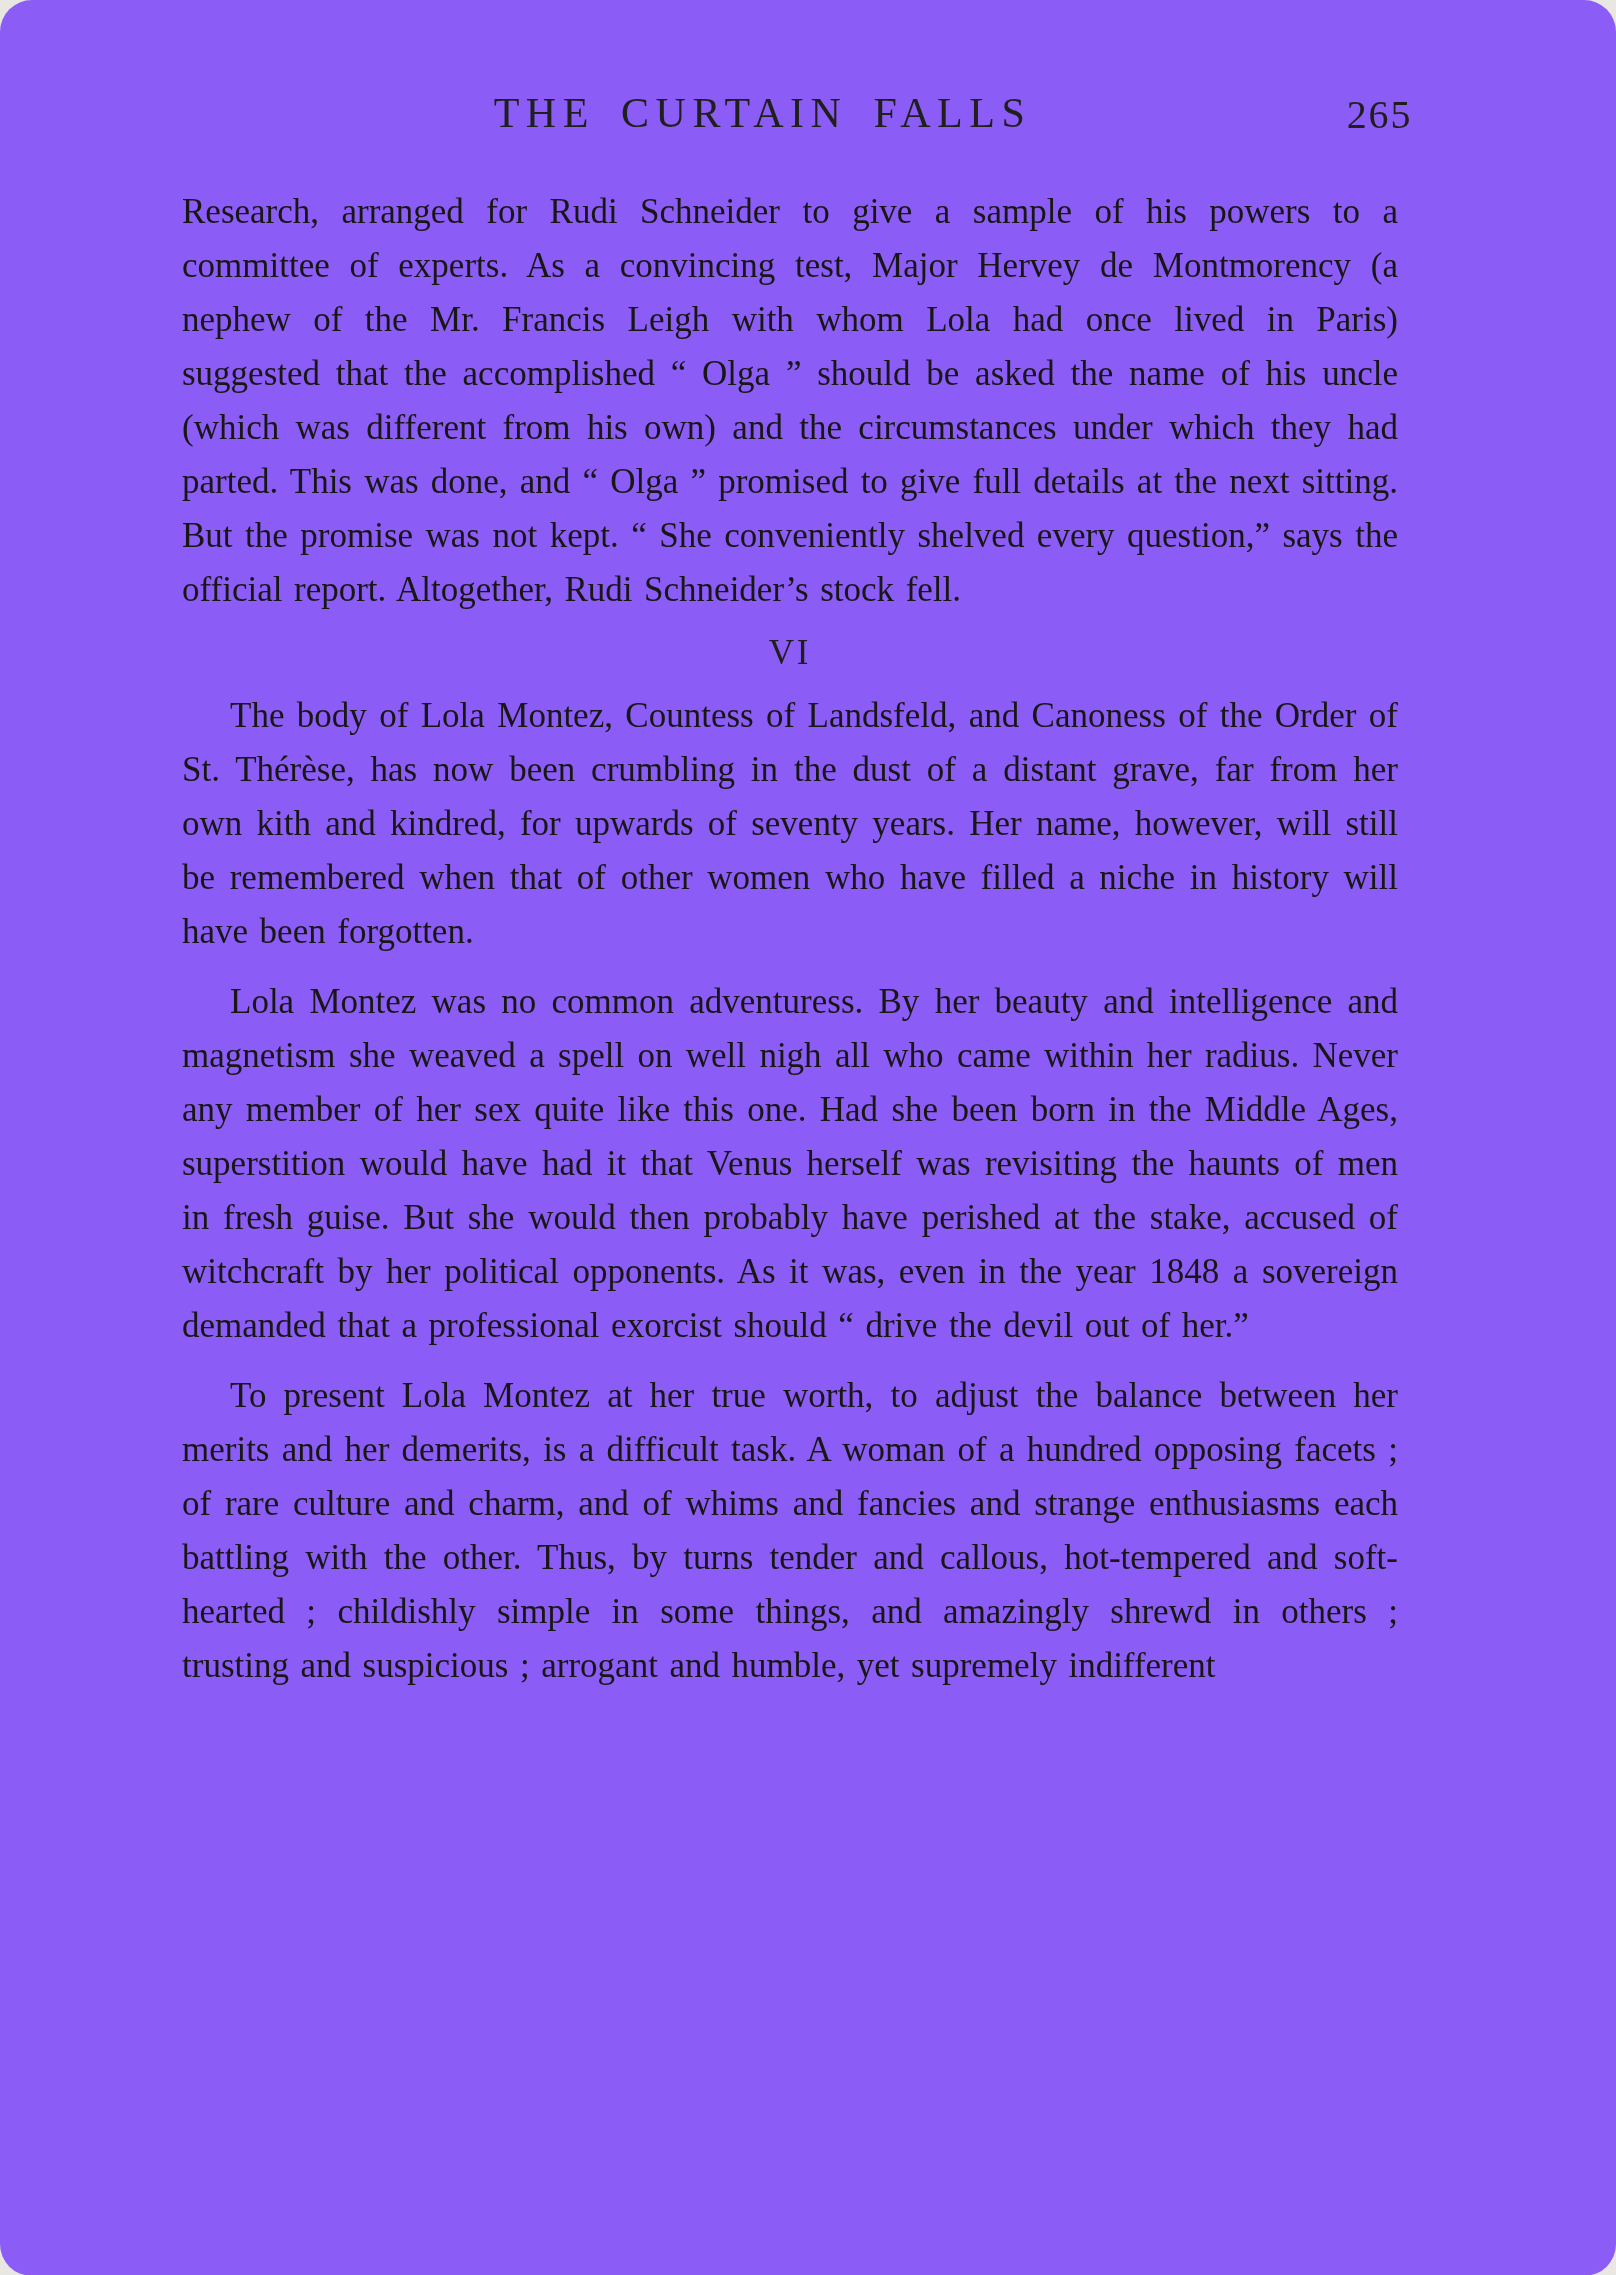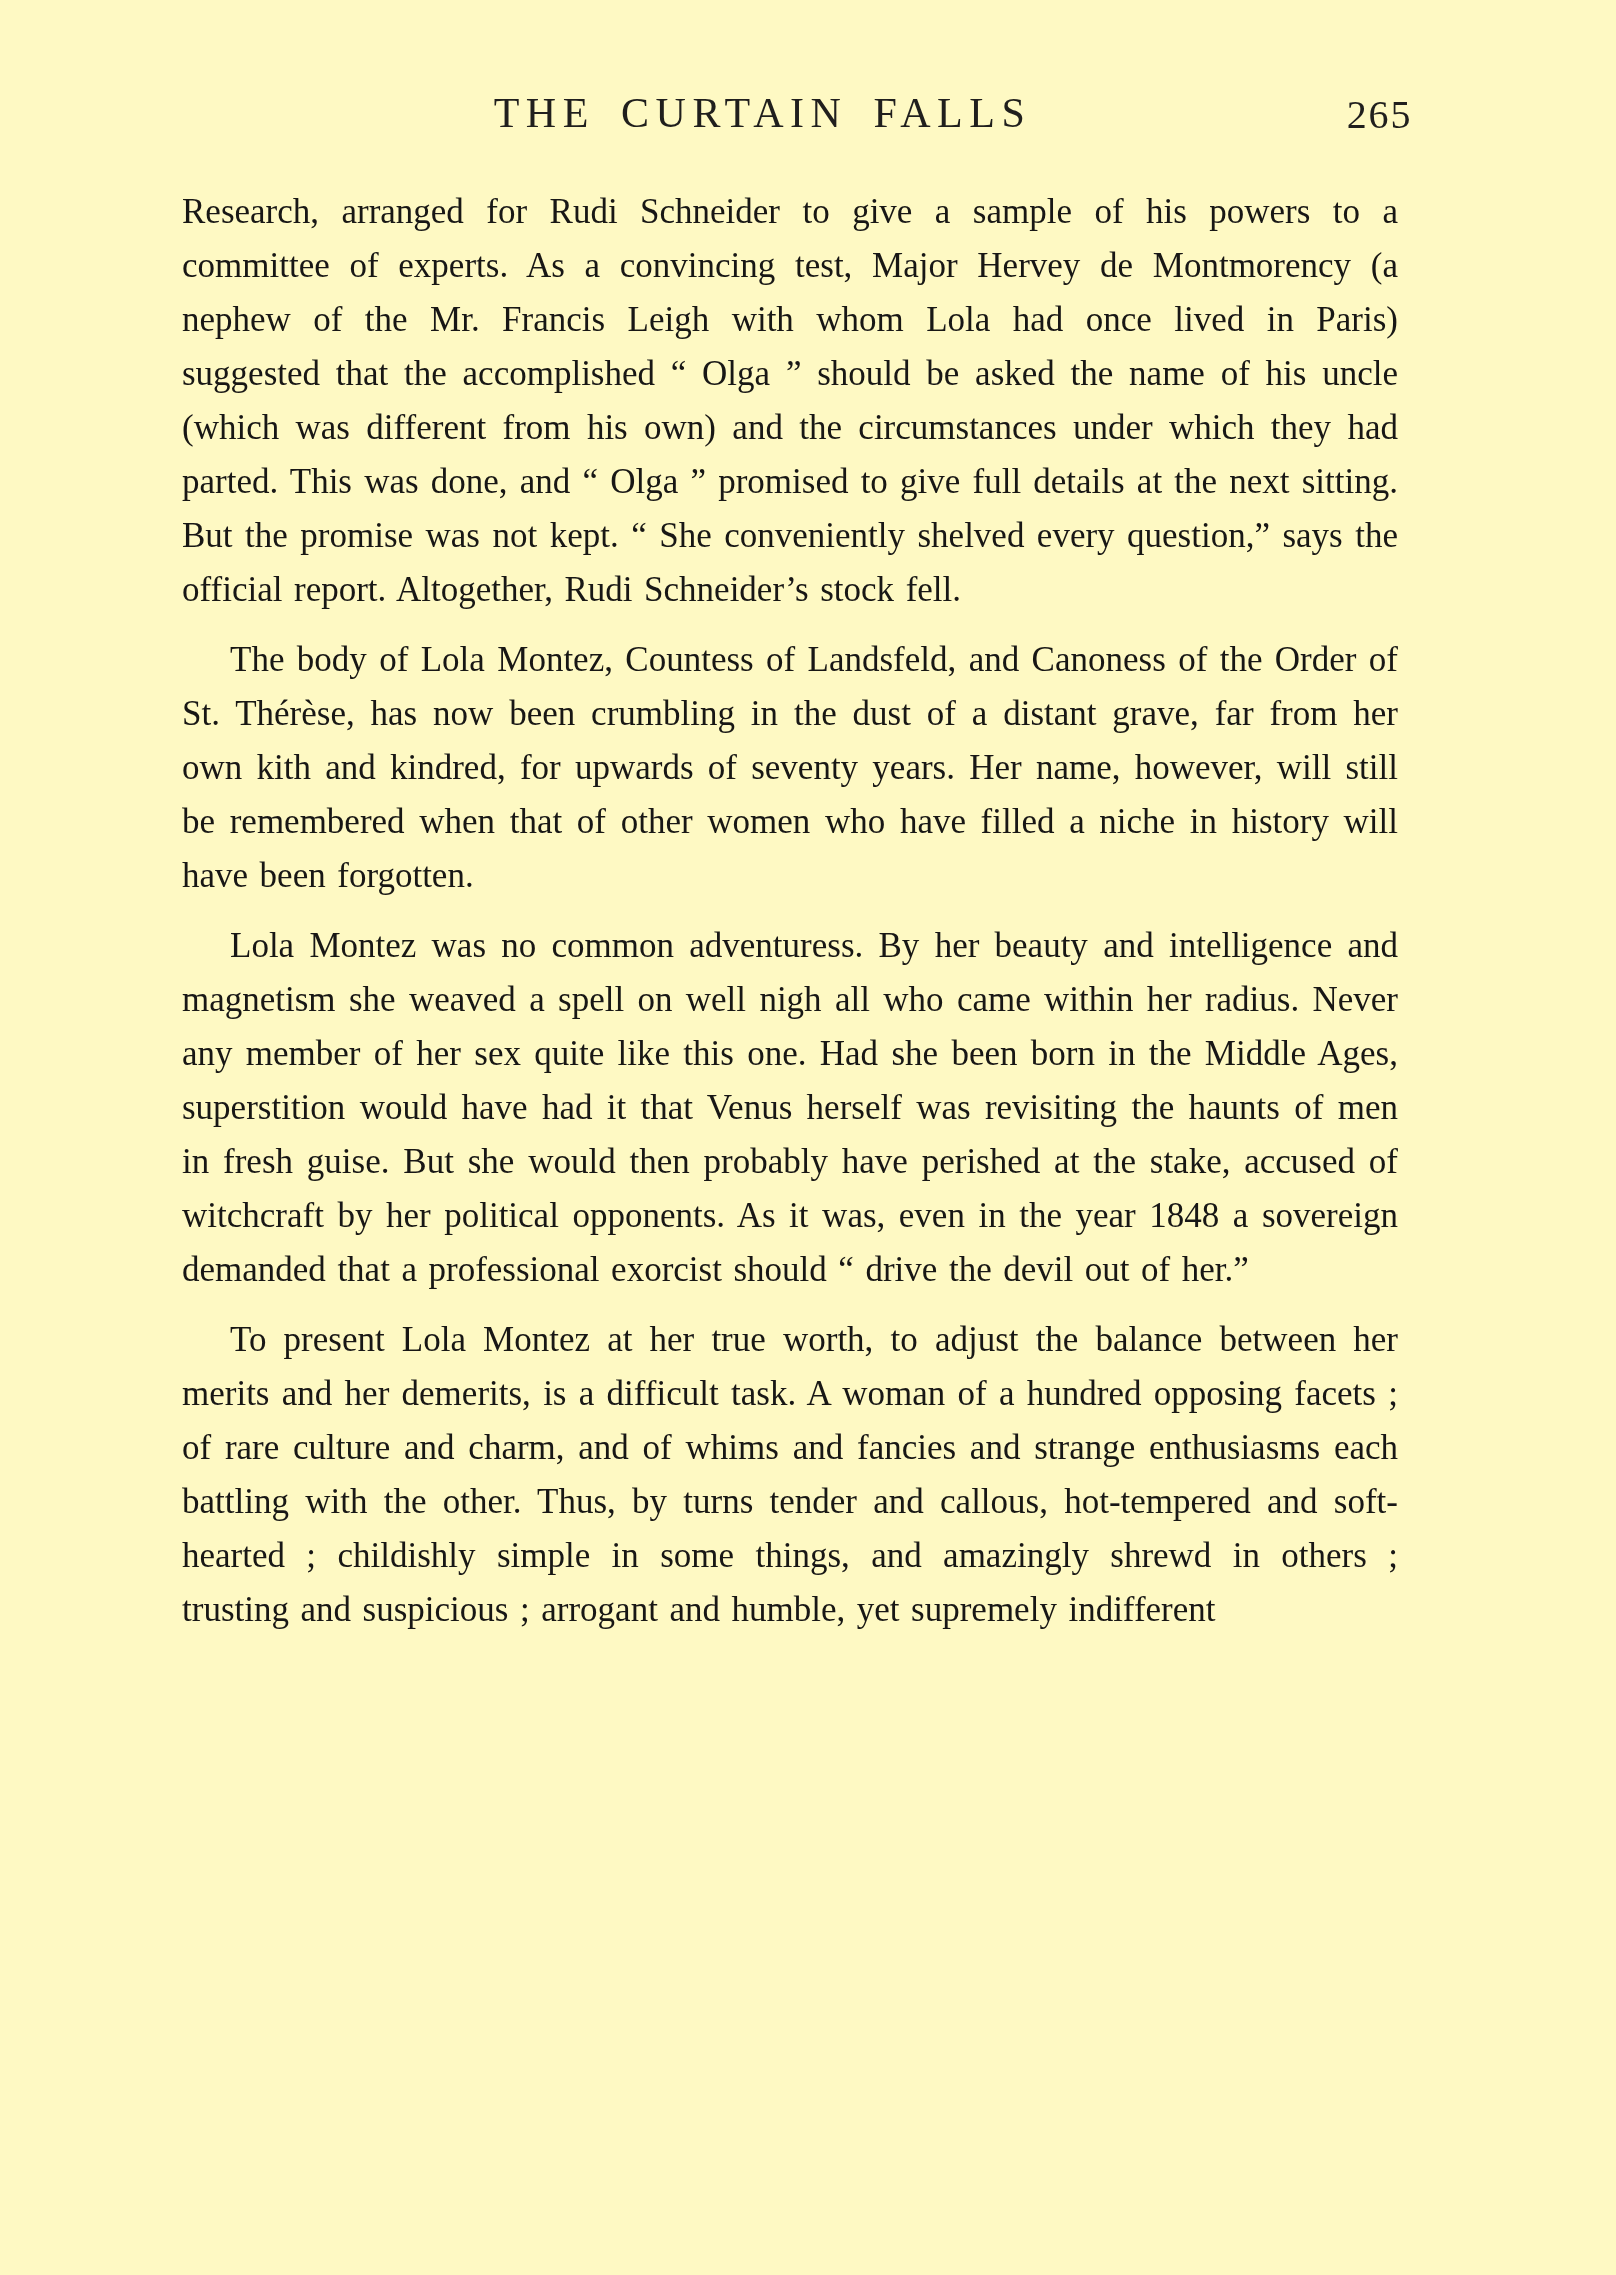--- a/index.html
+++ b/index.html
@@ -5,24 +5,25 @@
   html, body {
     margin: 0;
     padding: 0;
     background: #e9e7e2;
   }
   .page {
     position: relative;
     width: 1616px;
     height: 2276px;
     margin: 0 auto;
-    background: #fef9c3;
+    background: #8b5cf6;
     color: #1b1a18;
     font-family: "Liberation Serif", "DejaVu Serif", serif;
     overflow: hidden;
+    border-radius: 32px;
   }
   .text-block {
     position: absolute;
     left: 166px;
     top: 89px;
     width: 1248px;
   }
   .page-header {
     position: relative;
     height: 72px;
@@ -72,20 +73,21 @@
 <div class="page">
   <div class="text-block">
 
     <div class="page-header">
       <div class="running-title">THE CURTAIN FALLS</div>
       <div class="page-number">265</div>
     </div>
 
     <p class="body-par">Research, arranged for Rudi Schneider to give a sample of his powers to a committee of experts. As a convincing test, Major Hervey de Montmorency (a nephew of the Mr. Francis Leigh with whom Lola had once lived in Paris) suggested that the accomplished “ Olga ” should be asked the name of his uncle (which was different from his own) and the circumstances under which they had parted. This was done, and “ Olga ” promised to give full details at the next sitting. But the promise was not kept. “ She conveniently shelved every question,” says the official report. Altogether, Rudi Schneider’s stock fell.</p>
 
+    <div class="section-num">VI</div>
 
     <p class="body-par indent">The body of Lola Montez, Countess of Landsfeld, and Canoness of the Order of St. Thérèse, has now been crumbling in the dust of a distant grave, far from her own kith and kindred, for upwards of seventy years. Her name, however, will still be remembered when that of other women who have filled a niche in history will have been forgotten.</p>
 
     <p class="body-par indent">Lola Montez was no common adventuress. By her beauty and intelligence and magnetism she weaved a spell on well nigh all who came within her radius. Never any member of her sex quite like this one. Had she been born in the Middle Ages, superstition would have had it that Venus herself was revisiting the haunts of men in fresh guise. But she would then probably have perished at the stake, accused of witchcraft by her political opponents. As it was, even in the year 1848 a sovereign demanded that a professional exorcist should “ drive the devil out of her.”</p>
 
     <p class="body-par indent">To present Lola Montez at her true worth, to adjust the balance between her merits and her demerits, is a difficult task. A woman of a hundred opposing facets ; of rare culture and charm, and of whims and fancies and strange enthusiasms each battling with the other. Thus, by turns tender and callous, hot-tempered and soft-hearted ; childishly simple in some things, and amazingly shrewd in others ; trusting and suspicious ; arrogant and humble, yet supremely indifferent</p>
 
   </div>
 </div>
 

